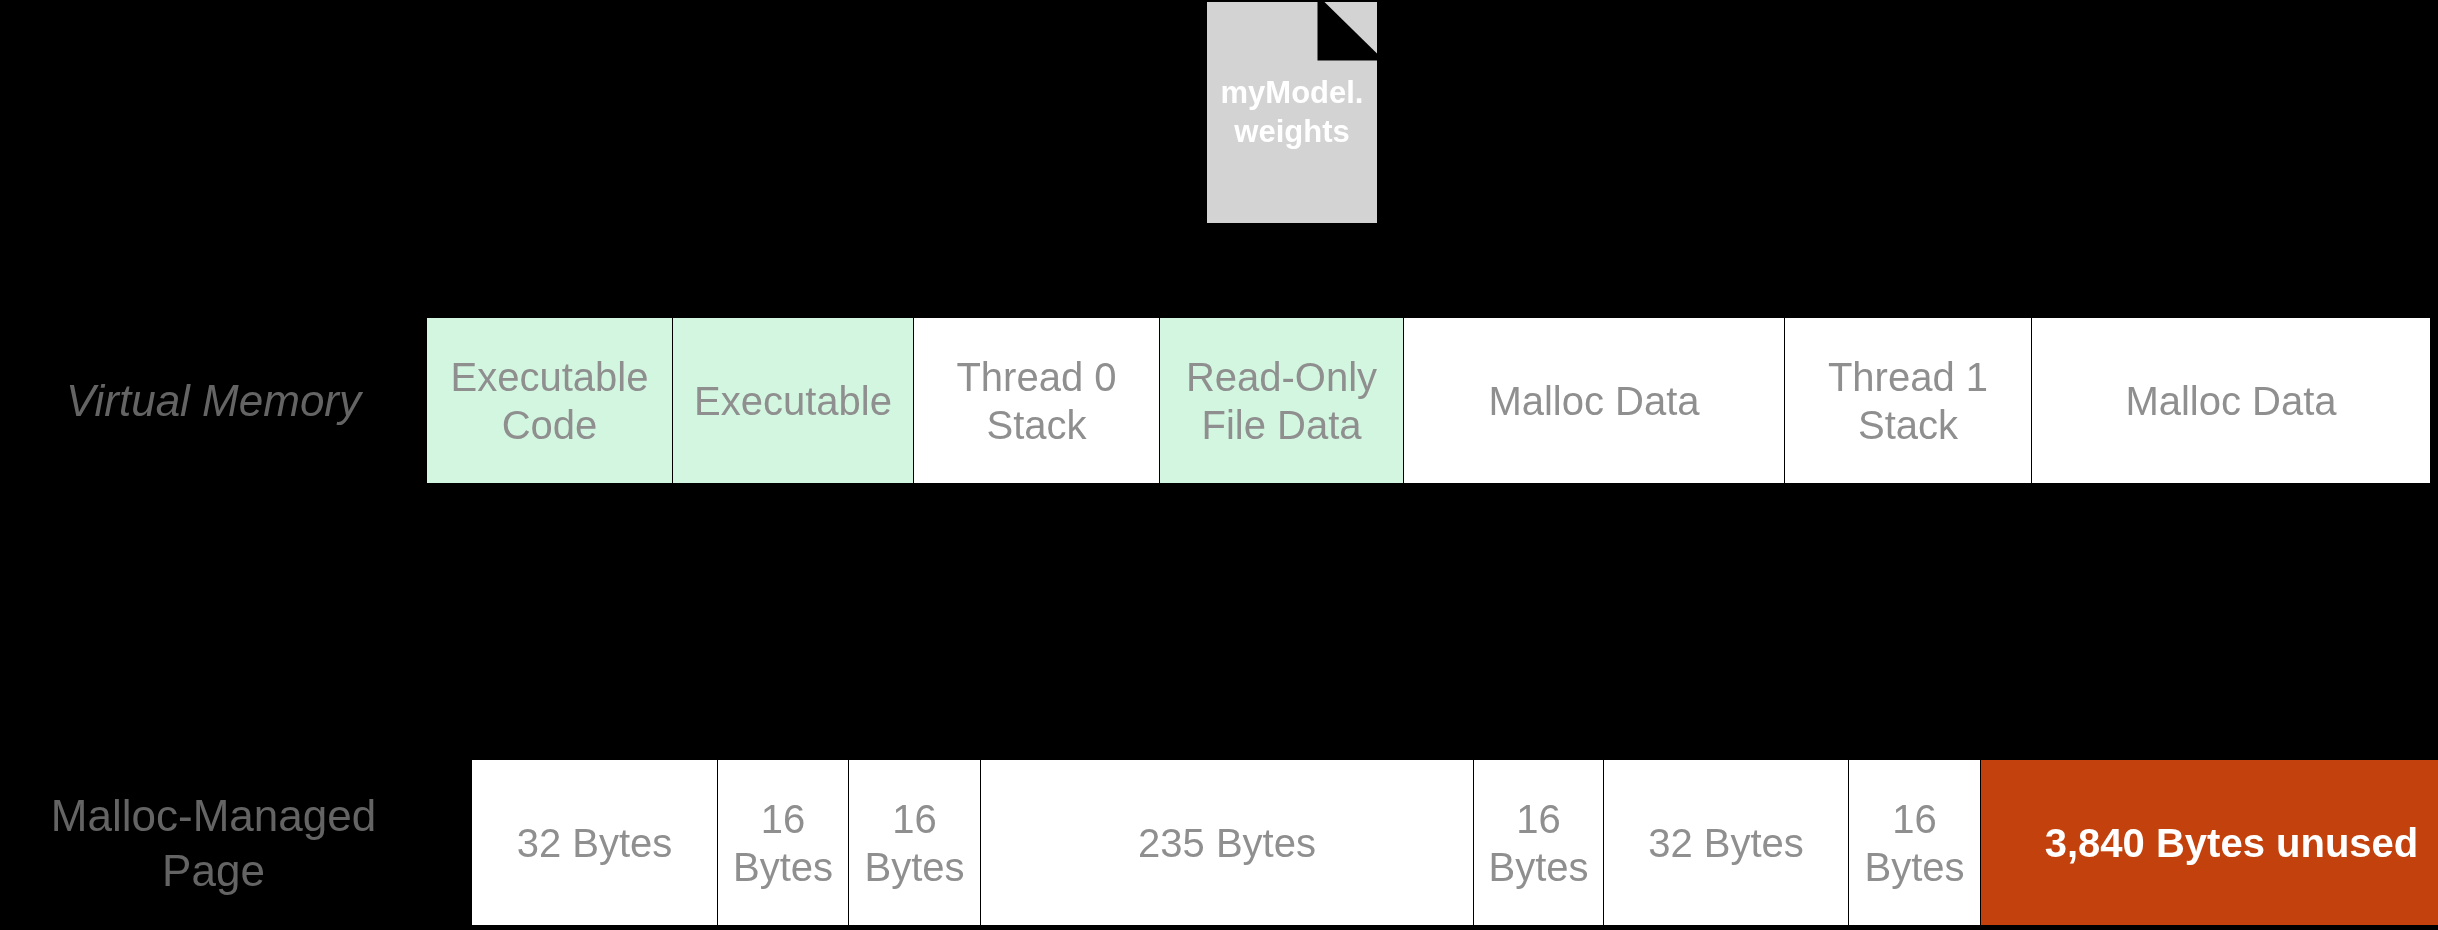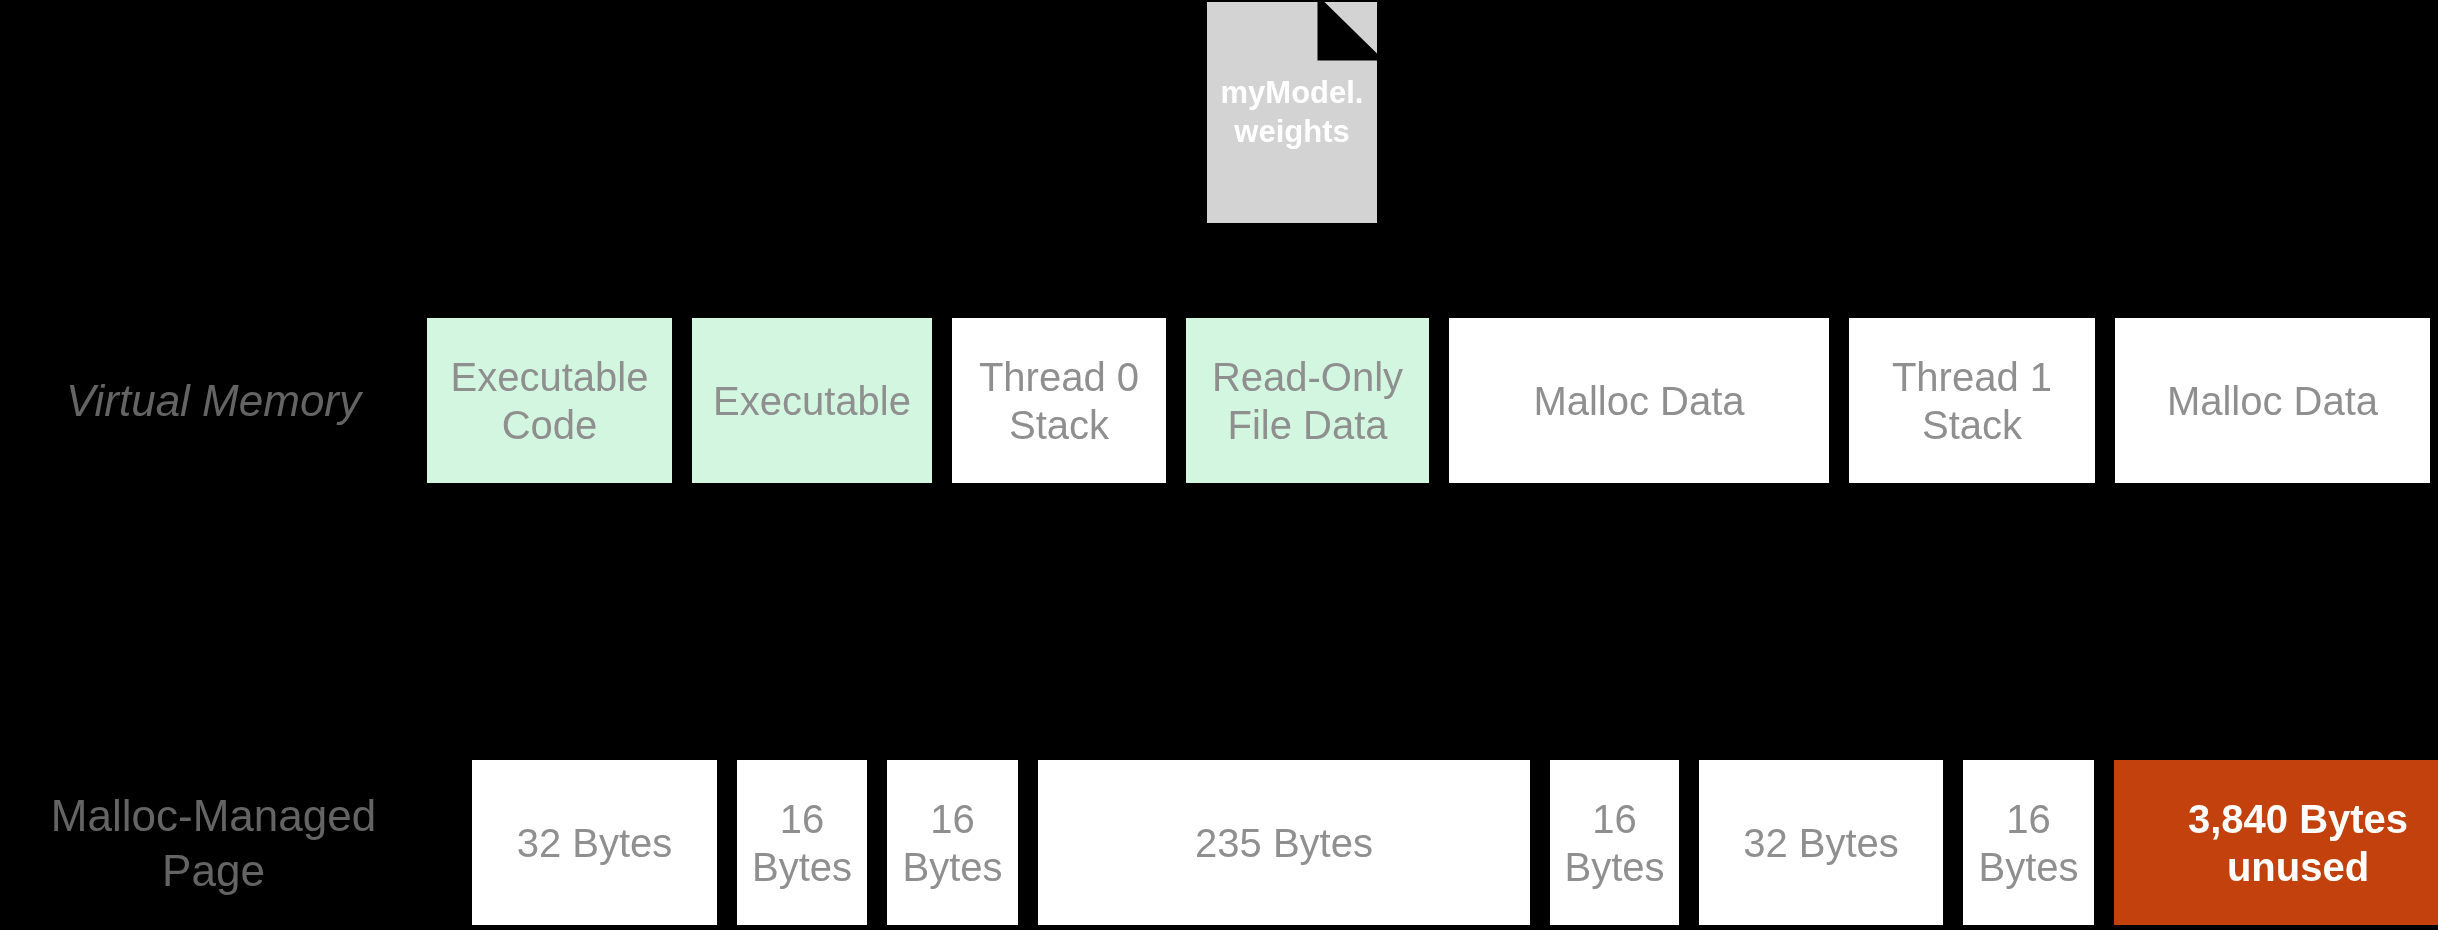--- a/index.html
+++ b/index.html
@@ -68,21 +68,21 @@
     font-size: 44px;
     line-height: 1.25;
   }
   .vm-label  { top: 318px; height: 165px; font-style: italic; }
   .mm-label  { top: 760px; height: 165px; }
 
   
   .seg-row {
     position: absolute;
     display: flex;
-    gap: 20px;
+    gap: 1px;
     height: 165px;
   }
   .vm-row {
     left: 427px;
     top: 318px;
     width: 2003px;
   }
   .mm-row {
     left: 428px;
     top: 760px;
@@ -101,21 +101,21 @@
     background: #ffffff;
     overflow: hidden;
   }
   .seg.grow { flex: 1 1 auto; }
   .seg.green { background: #d3f6e0; }
   .seg.gray  { background: #c2410c; color: #ffffff; font-weight: bold; }
 
   
   .vm-row .seg:nth-child(1) { width: 245px; }
   .vm-row .seg:nth-child(2) { width: 240px; }
-  .vm-row .seg:nth-child(3) { width: 214px; }
+  .vm-row .seg:nth-child(3) { width: 245px; }
   .vm-row .seg:nth-child(4) { width: 243px; }
   .vm-row .seg:nth-child(5) { width: 380px; }
   .vm-row .seg:nth-child(6) { width: 246px; }
 
   .mm-row .seg:nth-child(1) { width: 245px; }
   .mm-row .seg:nth-child(2) { width: 130px; }
   .mm-row .seg:nth-child(3) { width: 131px; }
   .mm-row .seg:nth-child(4) { width: 492px; }
   .mm-row .seg:nth-child(5) { width: 129px; }
   .mm-row .seg:nth-child(6) { width: 244px; }

